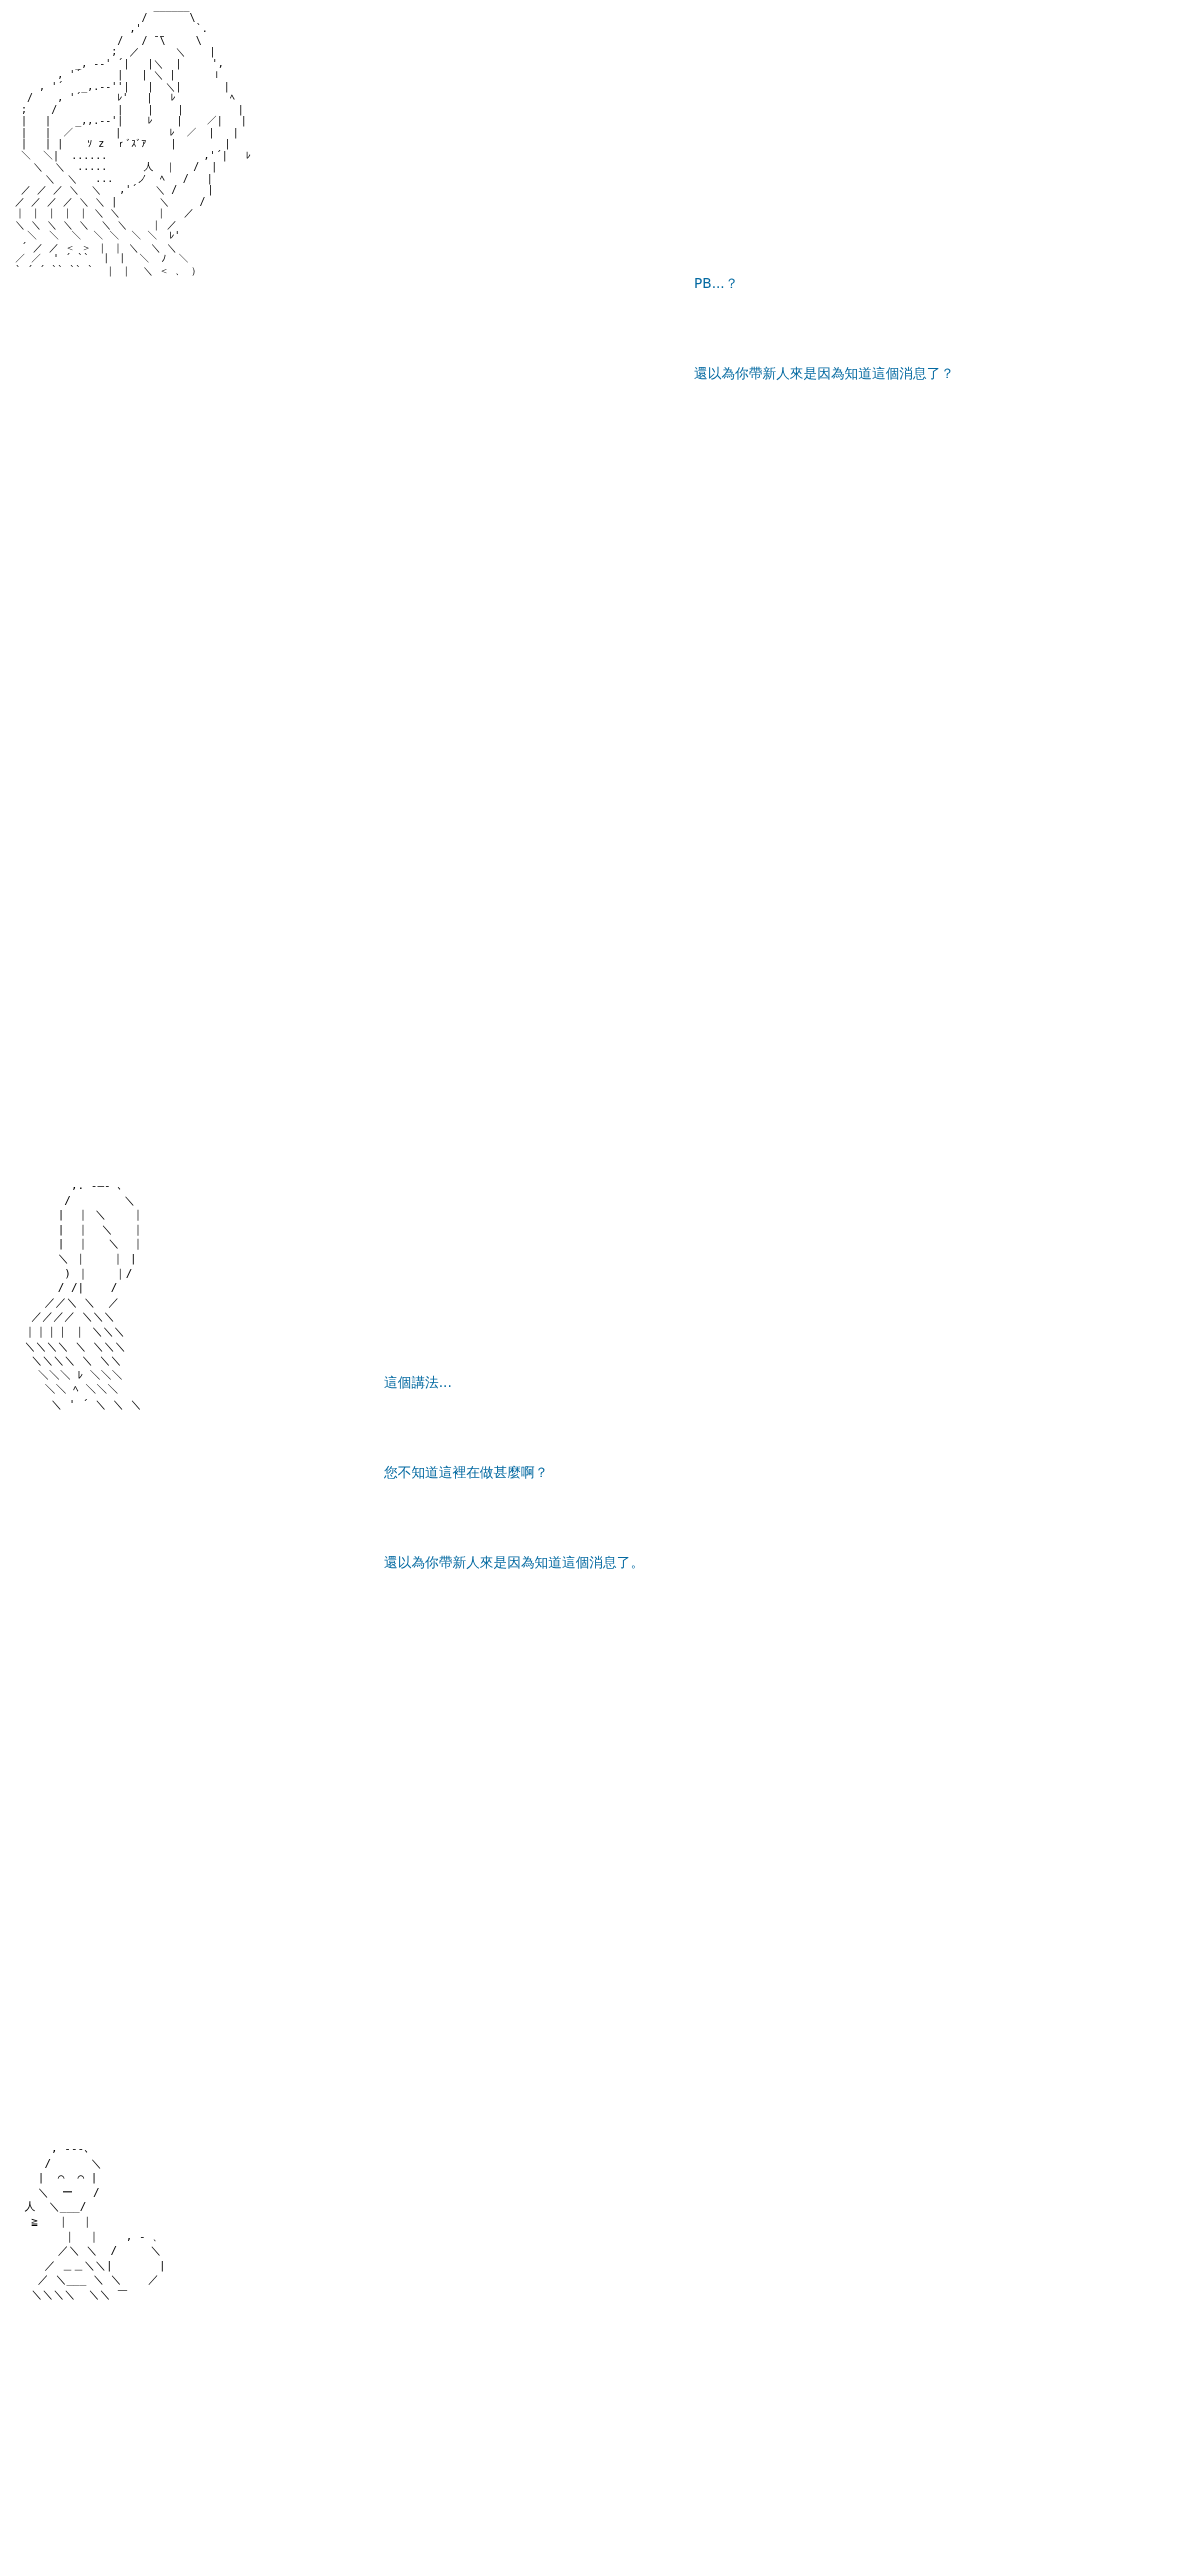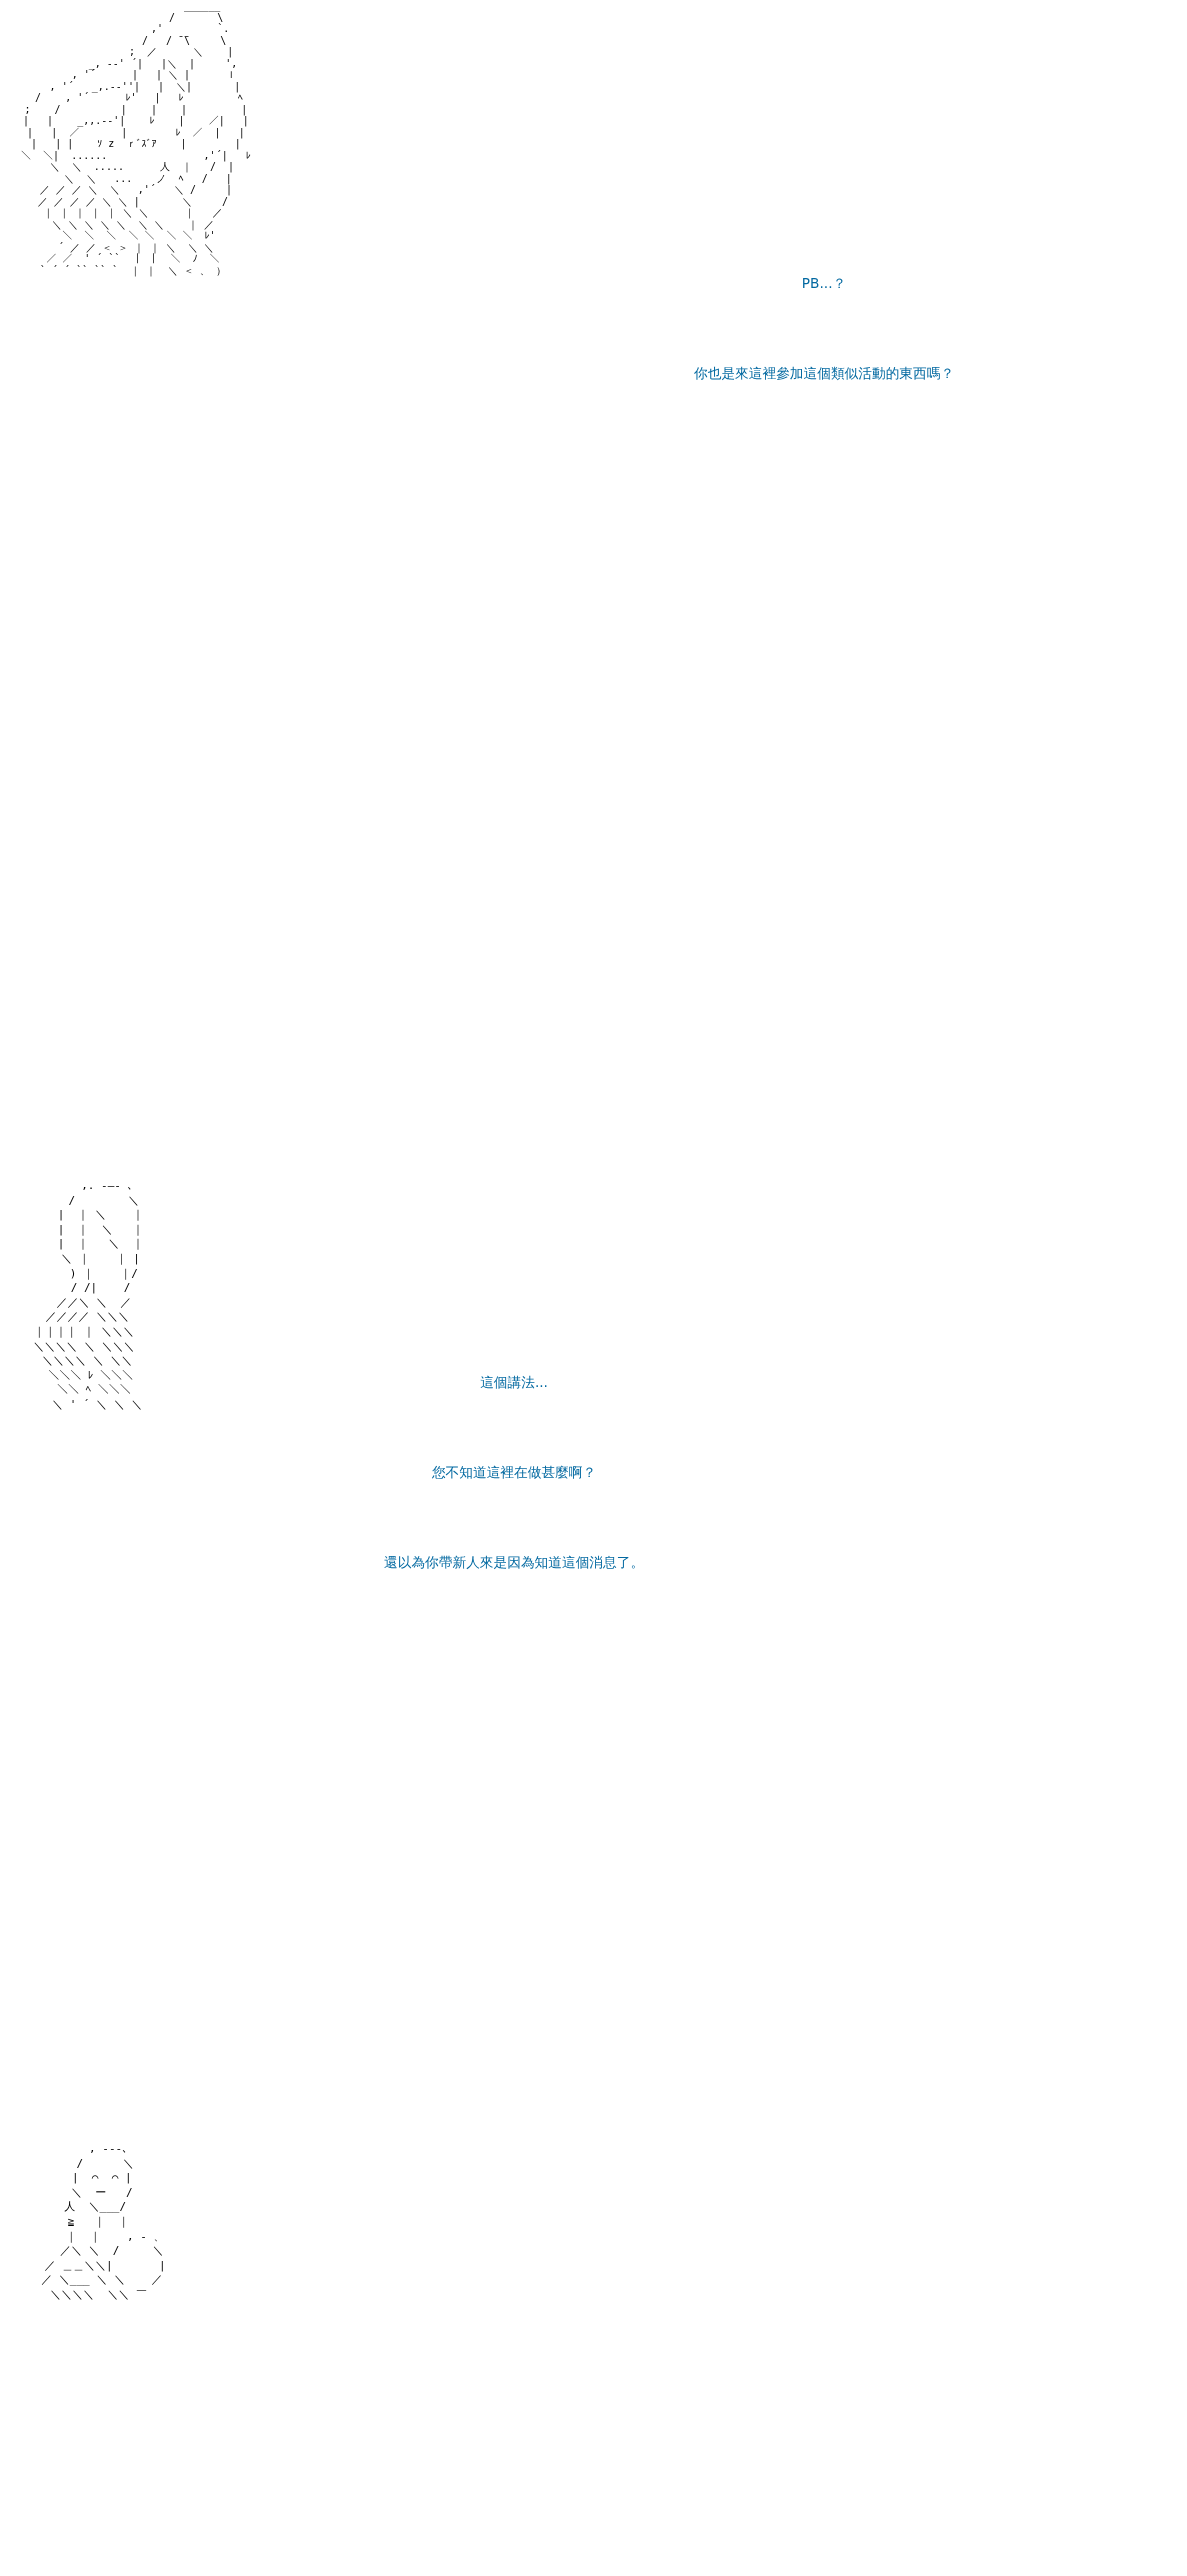--- a/index.html
+++ b/index.html
@@ -12,21 +12,20 @@
     min-height: 2576px;
     font-family: "DejaVu Sans Mono", "Liberation Mono", monospace;
     color: #000000;
     position: relative;
   }
   .page {
     position: relative;
     width: 988px;
     min-height: 2576px;
     overflow: hidden;
-    text-align: center;
   }
   .scene {
     position: relative;
     width: 1188px;
   }
   .aa {
     font-family: "DejaVu Sans Mono", "Liberation Mono", monospace;
     font-size: 10px;
     line-height: 10px;
     letter-spacing: 0px;
@@ -73,21 +72,21 @@
  ／ ／ ／ ／ ＼ ＼ |       ＼     /
  ｜ ｜ ｜ ｜ ｜ ＼ ＼      ｜   ／
  ＼ ＼ ＼ ＼ ＼  ＼ ＼    ｜ ／
    ＼  ＼  ＼  ＼ ＼  ＼ ＼  ﾚ'
   ´ ／ ／ ＜ ＞ ｜ ｜ ＼  ＼ ＼
  ／ ／  ' ´ ``  ｜ ｜  ＼  ﾉ  ＼
  ` ´ ´ `` `` `  ｜ ｜  ＼ ＜ 、 ）
 </pre>
     <div class="dialogue" style="left:694px; top:208px;">
       <span class="line">PB...？</span>
-      <span class="line">你也是來這裡參加這個類似活動的東西嗎？</span>
+      <span class="line">還以為你帶新人來是因為知道這個消息了？</span>
     </div>
   </div>
 
   <div class="scene" style="height:484px;">
     <pre class="aa" style="left:18px; top:594px; font-size:11px; line-height:14.6px;">        ,. -―- ､
        /        ＼
       |  ｜ ＼    ｜
       |  ｜  ＼   ｜
       |  ｜   ＼  ｜
       ＼ ｜    ｜ |

